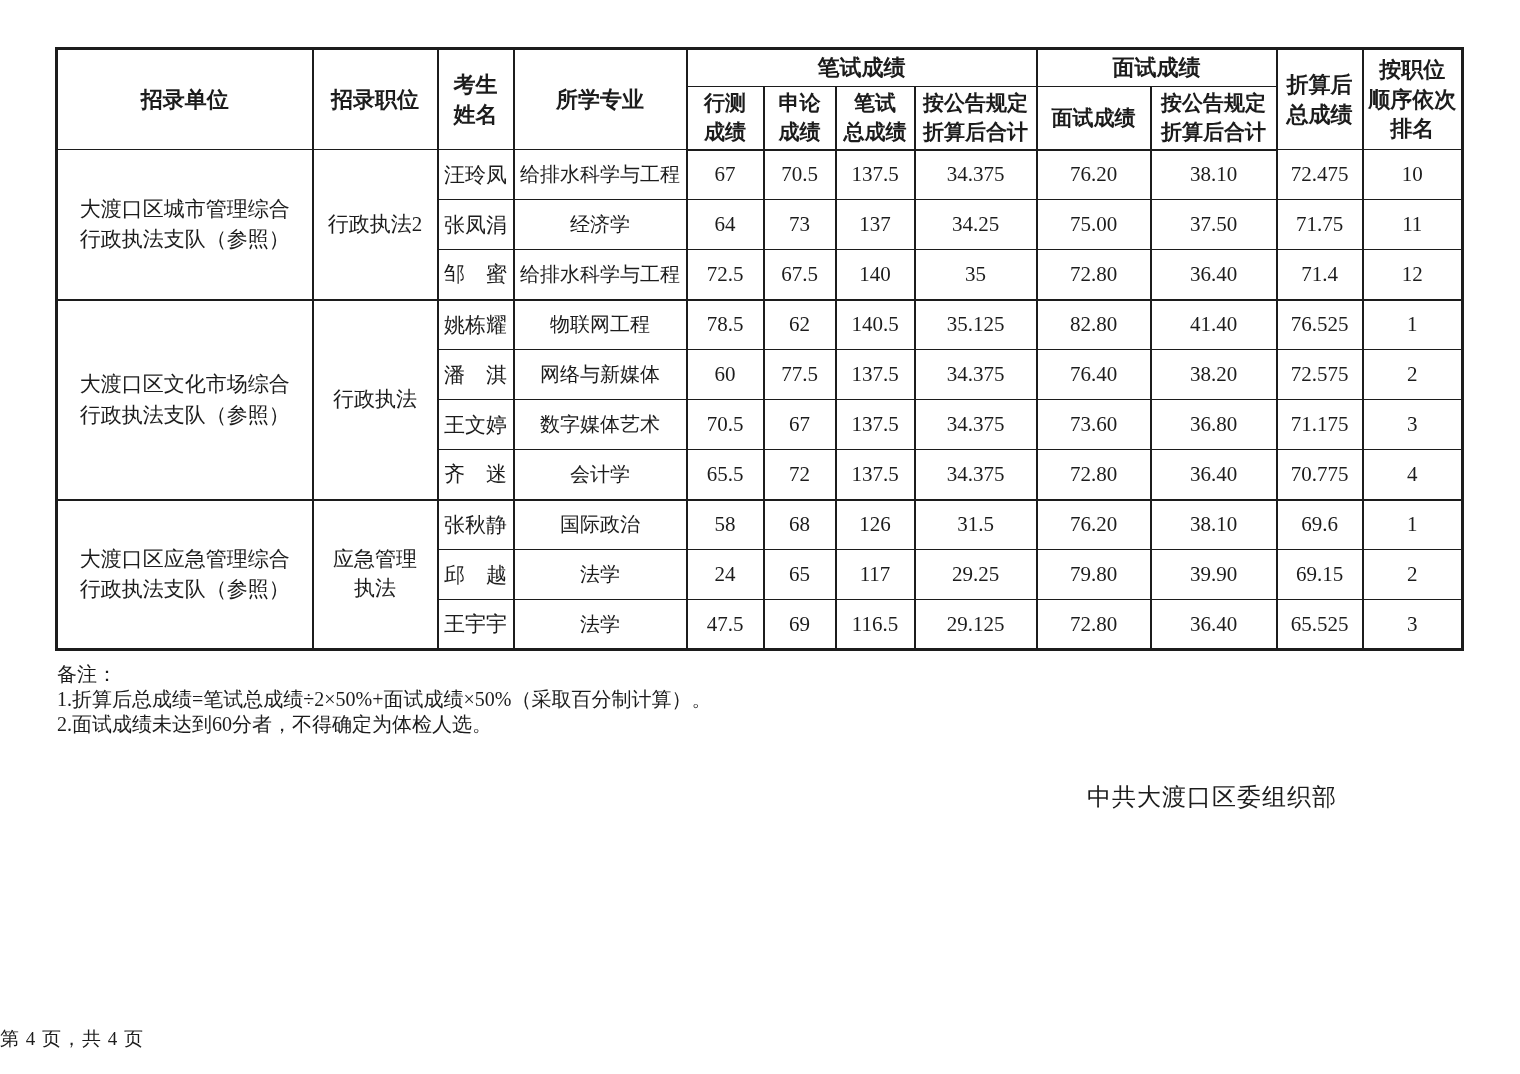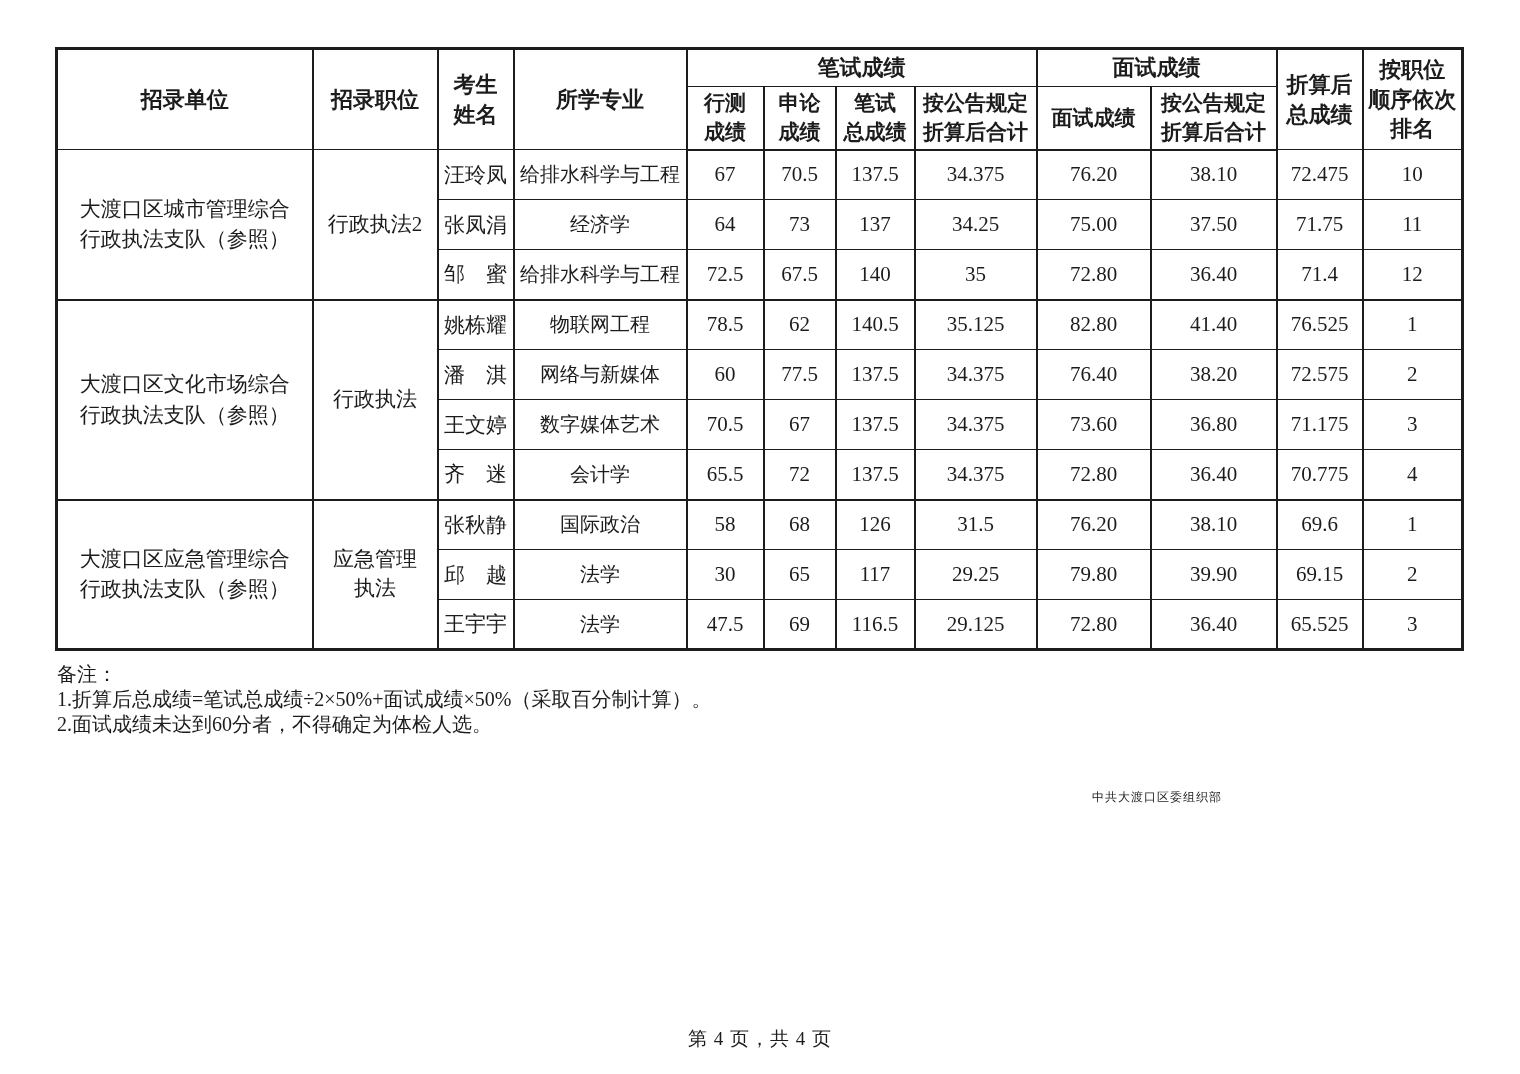--- a/index.html
+++ b/index.html
@@ -59,31 +59,31 @@
     top: 662px;
     font-size: 20px;
     line-height: 25px;
     white-space: nowrap;
   }
   .signature {
     position: absolute;
     left: 977px;
     top: 784px;
     width: 360px;
-    text-align: center;
-    font-size: 12px;
+    text-align: right;
+    font-size: 24px;
     line-height: 26px;
     letter-spacing: 1px;
   }
   .page-footer {
     position: absolute;
     left: 0;
     top: 1026px;
     width: 100%;
-    text-align: center;
+    text-align: left;
     font-size: 19px;
     letter-spacing: 1px;
     font-family: Liberation Serif, serif;
   }
 </style>
 </head>
 <body>
 
 <div class="page">
 
@@ -235,21 +235,21 @@
       <td class="num">126</td>
       <td class="num">31.5</td>
       <td class="num">76.20</td>
       <td class="num">38.10</td>
       <td class="num">69.6</td>
       <td class="num">1</td>
     </tr>
     <tr class="drow">
       <td class="c-name">邱　越</td>
       <td class="c-major">法学</td>
-      <td class="num">30</td>
+      <td class="num">24</td>
       <td class="num">65</td>
       <td class="num">117</td>
       <td class="num">29.25</td>
       <td class="num">79.80</td>
       <td class="num">39.90</td>
       <td class="num">69.15</td>
       <td class="num">2</td>
     </tr>
     <tr class="drow">
       <td class="c-name">王宇宇</td>

